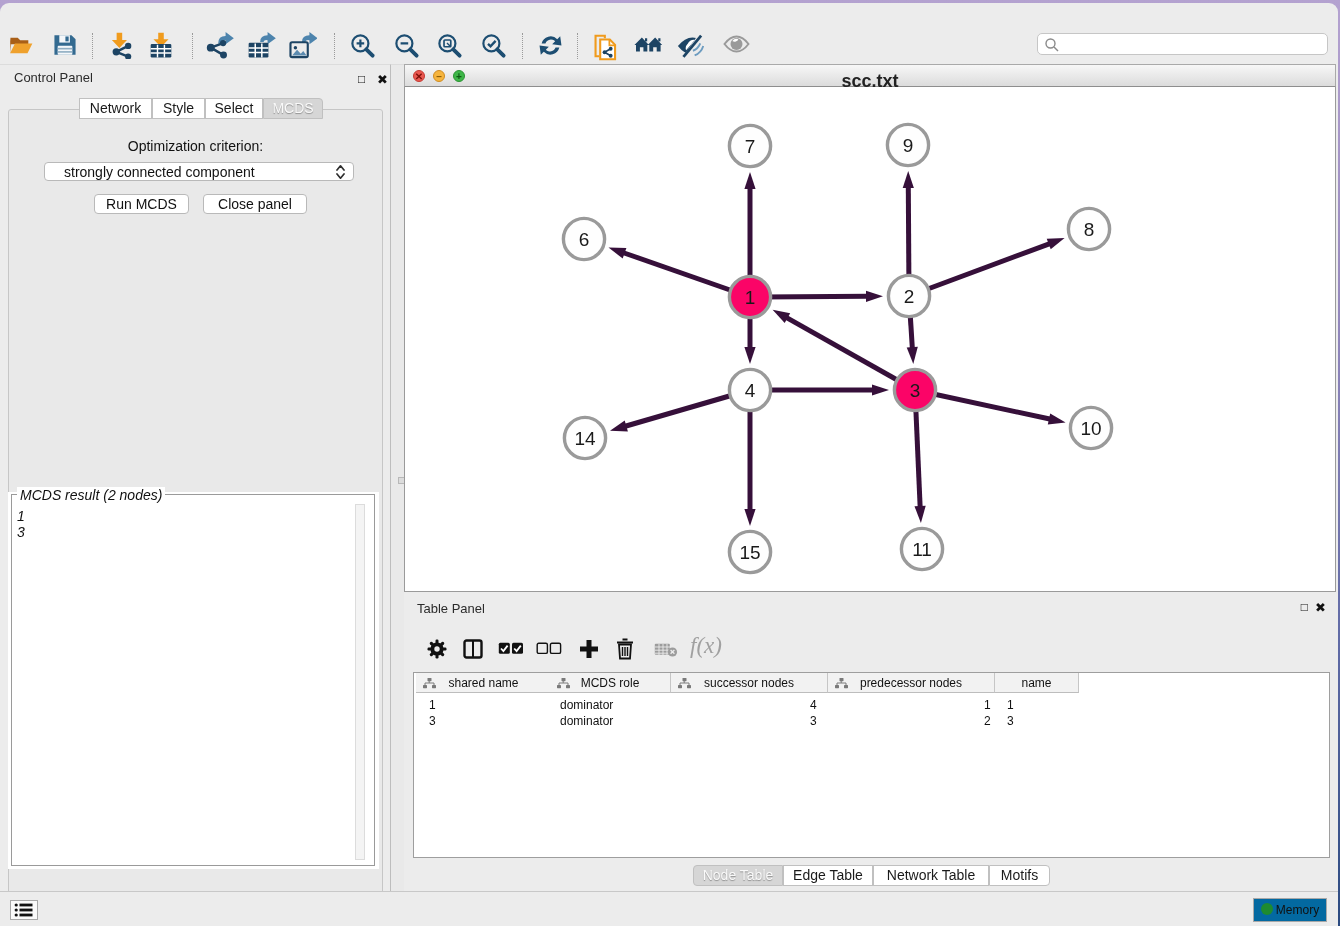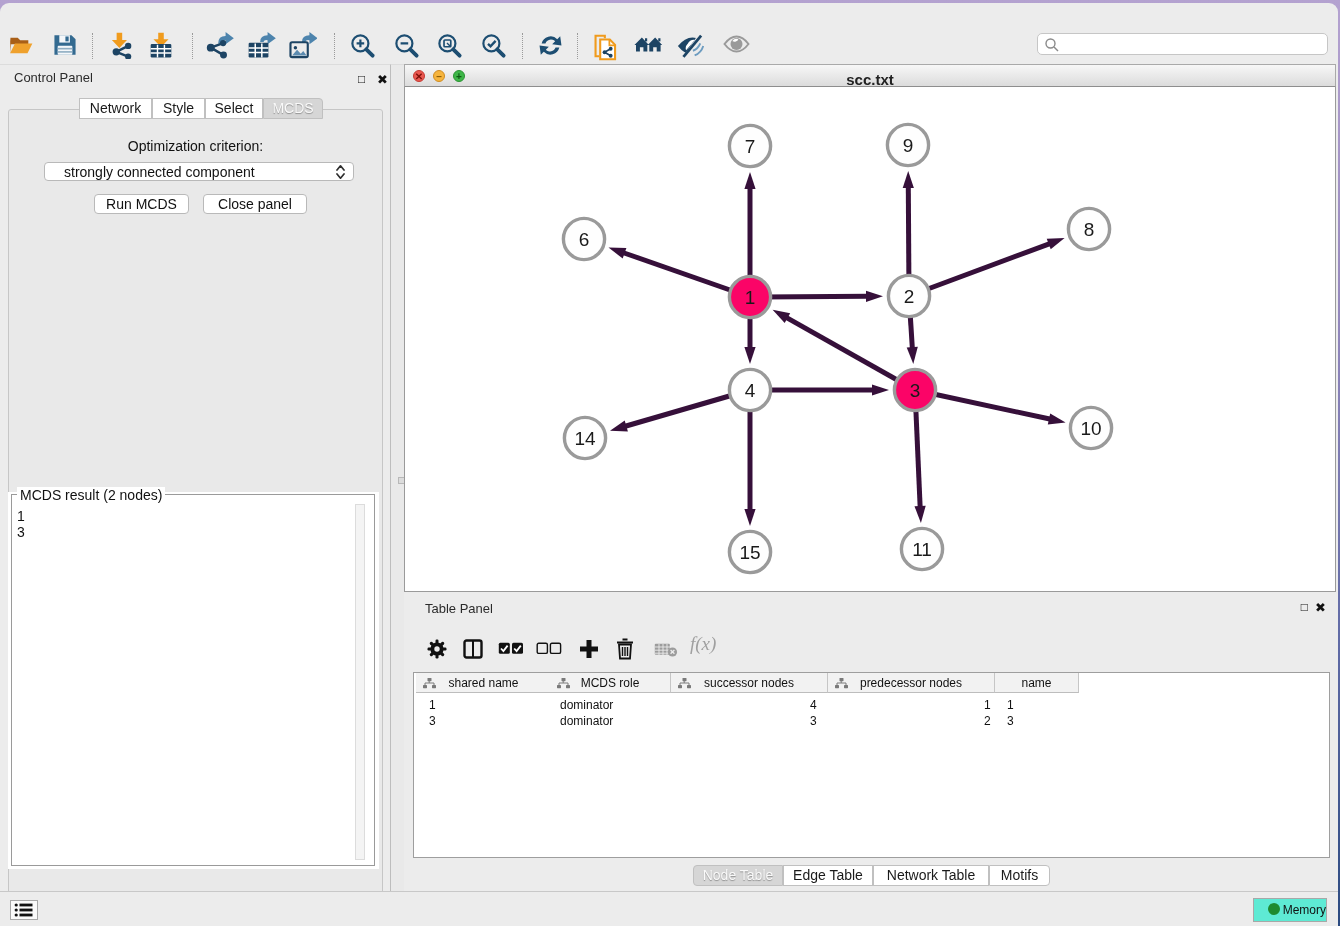--- a/index.html
+++ b/index.html
@@ -21,39 +21,39 @@
 #right-region { position:absolute; left:404px; top:61px; right:0; height:827px; background:#ececec; }
 #main-split { border-top:1px solid #dcdcdc; }
 
 .panel-title { font-size:13px; color:#2b2b2b; }
 #cp-head { position:absolute; left:14px; top:5px; }
 .wbtn { position:absolute; font-size:13px; color:#111; }
 #cp-tabs { position:absolute; left:79px; top:33px; height:21px; }
 .tabseg { position:absolute; top:0; height:21px; border:1px solid #c0c0c0; background:#fff; font-size:14px; color:#1a1a1a; text-align:center; line-height:19px; }
 #cp-content { position:absolute; left:8px; top:44px; width:375px; height:837px; background:#e9e9e9; border:1px solid #c6c6c6; border-radius:3px; }
 .btn { position:absolute; height:20px; background:#fff; border:1px solid #b9b9b9; border-radius:4px; font-size:14px; color:#111; text-align:center; line-height:18px; }
-#mcds-box { position:absolute; left:8px; top:427px; width:371px; height:377px; background:#fff; }
+#mcds-box { position:absolute; left:8px; top:427px; width:371px; height:377px; background:#fff;font-style:italic; }
 #mcds-fs { position:absolute; left:3px; top:2px; width:364px; height:372px; border:1px solid #9a9a9a; }
 #mcds-legend { position:absolute; left:5px; top:-8px; background:#fff; padding:0 3px; font-size:14px; color:#111; }
 
 #net-win { position:absolute; left:0px; top:0px; right:2px; height:528px; }
 #net-title { position:absolute; left:0; top:0; width:100%; height:23px; background:linear-gradient(180deg,#f7f7f7,#dcdcdc); border:1px solid #a9a9a9; border-bottom:1px solid #8e8e8e; }
 .mac { position:absolute; top:5px; width:12px; height:12px; border-radius:50%; font-size:10px; font-weight:bold; text-align:center; line-height:12px; }
 #net-canvas { position:absolute; left:0; top:23px; width:100%; height:505px; background:#fff; border:1px solid #9a9a9a; border-top:none; }
 
 #table-panel { position:absolute; left:0; top:528px; right:0; height:299px; background:#ececec; }
 #tp-toolbar { position:absolute; left:9px; top:44px; height:30px; }
 #tp-table { position:absolute; left:9px; top:80px; right:8px; height:186px; background:#fff; border:1px solid #9e9e9e; }
 .th { position:absolute; top:0; height:20px; background:#f2f2f2; border-right:1px solid #c6c6c6; border-bottom:1px solid #bdbdbd; font-size:12px; color:#111; text-align:center; line-height:20px; }
 .hico { position:absolute; left:7px; top:5px; }
 .td { position:absolute; font-size:12px; color:#111; height:16px; line-height:16px; }
 #tp-tabs { position:absolute; left:289px; top:273px; height:21px; }
 
 #statusbar { position:absolute; left:0; top:888px; width:100%; height:35px; background:#ececec; border-top:1px solid #c8c8c8; }
-#mem-btn { position:absolute; right:11px; top:6px; width:74px; height:24px; background:#5eead4; border:1px solid #a8a8a8; font-size:12px; color:#111; text-align:right; line-height:22px; }
+#mem-btn { position:absolute; right:11px; top:6px; width:74px; height:24px; background:#0369a1; border:1px solid #a8a8a8; font-size:12px; color:#111; text-align:center; line-height:22px; }
 #list-btn { position:absolute; left:10px; top:8px; width:28px; height:20px; background:#fafafa; border:1px solid #a8a8a8; }
 svg text { font-family:"Liberation Sans",sans-serif; }
 </style>
 </head>
 <body>
 <div id="win">
   <div id="toolbar">
     <div id="tb-icons">
 
       <svg class="ticon" style="left:6px;" width="30" height="26" viewBox="0 0 32 32">
@@ -218,21 +218,21 @@
   </div>
   <div id="main-split"></div>
   <div style="position:absolute; left:398px; top:474px; width:7px; height:7px; background:#dcdcdc; border:1px solid #b8b8b8;"></div>
   <div style="position:absolute; left:868px; top:587px; width:7px; height:7px; background:#dcdcdc; border:1px solid #b8b8b8;"></div>
   <div id="right-region">
     <div id="net-win">
       <div id="net-title">
         <div class="mac" style="left:8px; background:#ea5850; border:1px solid #c33b33; color:#7c0f08;">✕</div>
         <div class="mac" style="left:28px; background:#f6b43d; border:1px solid #cf8c22; color:#8a5b06;">–</div>
         <div class="mac" style="left:48px; background:#3eb648; border:1px solid #2b9334; color:#0c5912;">+</div>
-        <div style="position:absolute; top:6px; width:100%; text-align:center; font-size:15px; font-weight:bold; color:#222;">scc.txt</div>
+        <div style="position:absolute; top:6px; width:100%; text-align:center; font-size:18px; font-weight:bold; color:#222;">scc.txt</div>
       </div>
       <div id="net-canvas">
         <svg width="100%" height="100%" viewBox="405 87 930 504" preserveAspectRatio="none">
           <g stroke="#36103a" stroke-width="5">
             <line x1="750.0" y1="297.0" x2="750.0" y2="187.0"></line>
             <line x1="750.0" y1="297.0" x2="622.7" y2="252.5"></line>
             <line x1="750.0" y1="297.0" x2="868.0" y2="296.3"></line>
             <line x1="750.0" y1="297.0" x2="750.0" y2="349.0"></line>
             <line x1="909.0" y1="296.0" x2="908.3" y2="186.0"></line>
             <line x1="909.0" y1="296.0" x2="1050.6" y2="243.3"></line>
@@ -282,21 +282,21 @@
             <text x="922" y="555.5" text-anchor="middle">11</text>
             <circle cx="585" cy="438" r="20.6" fill="#fefefe" stroke="#9a9a9a" stroke-width="3.4"></circle>
             <text x="585" y="444.5" text-anchor="middle">14</text>
             <circle cx="750" cy="552" r="20.6" fill="#fefefe" stroke="#9a9a9a" stroke-width="3.4"></circle>
             <text x="750" y="558.5" text-anchor="middle">15</text>
           </g>
         </svg>
       </div>
     </div>
     <div id="table-panel">
-      <div class="panel-title" style="position:absolute; left:13px; top:9px;margin-left:8px;">Table Panel</div>
+      <div class="panel-title" style="position:absolute; left:13px; top:9px;">Table Panel</div>
       <div class="wbtn" style="right:30px; top:8px; font-size:12px;">□</div>
       <div class="wbtn" style="right:12px; top:8px;">✖</div>
       <div id="tp-toolbar">
 
         <svg style="position:absolute; left:14px; top:3px;" width="20" height="20" viewBox="0 0 20 20">
           <g fill="#111">
             <circle cx="10" cy="10" r="6.6"></circle>
             <rect x="8.5" y="0.5" width="3" height="19" rx="1.2"></rect>
             <rect x="8.5" y="0.5" width="3" height="19" rx="1.2" transform="rotate(45 10 10)"></rect>
             <rect x="8.5" y="0.5" width="3" height="19" rx="1.2" transform="rotate(90 10 10)"></rect>
@@ -332,21 +332,21 @@
           <path d="M7.5 9 v9 M10 9 v9 M12.5 9 v9" stroke="#111" stroke-width="1.4"></path>
         </svg>
 
         <svg style="position:absolute; left:241px; top:7px;" width="24" height="14" viewBox="0 0 24 14">
           <rect x="0.8" y="0.8" width="15" height="11" rx="1" fill="#9c9c9c"></rect>
           <path d="M1 4 h15 M1 7.2 h15 M1 10.2 h15 M5 1 v11 M9 1 v11 M13 1 v11" stroke="#ececec" stroke-width="0.9"></path>
           <circle cx="18.5" cy="9" r="4.6" fill="#9c9c9c"></circle>
           <path d="M16.6 7 l3.8 3.8 M20.4 7 l-3.8 3.8" stroke="#ececec" stroke-width="1.3"></path>
         </svg>
 
-        <div style="position:absolute; left:277px; top:-3px; font-family:'Liberation Serif',serif; font-style:italic; font-size:19px; color:#a0a0a0;">f(x)</div>
+        <div style="position:absolute; left:277px; top:-3px; font-family:'Liberation Serif',serif; font-style:italic; font-size:23px; color:#a0a0a0;">f(x)</div>
       </div>
       <div id="tp-table">
         <div class="th" style="left:2px; width:136px;"><svg class="hico" width="13" height="11" viewBox="0 0 13 11">
               <g fill="#7a7a7a">
                 <rect x="4.5" y="0" width="4" height="3.2" rx="0.6"></rect>
                 <rect x="0" y="7" width="4" height="3.2" rx="0.6"></rect>
                 <rect x="9" y="7" width="4" height="3.2" rx="0.6"></rect>
                 <path d="M6.2 3 v2 M2 7 V5 h9 v2" stroke="#7a7a7a" fill="none" stroke-width="1"></path>
               </g>
             </svg>shared name</div>

